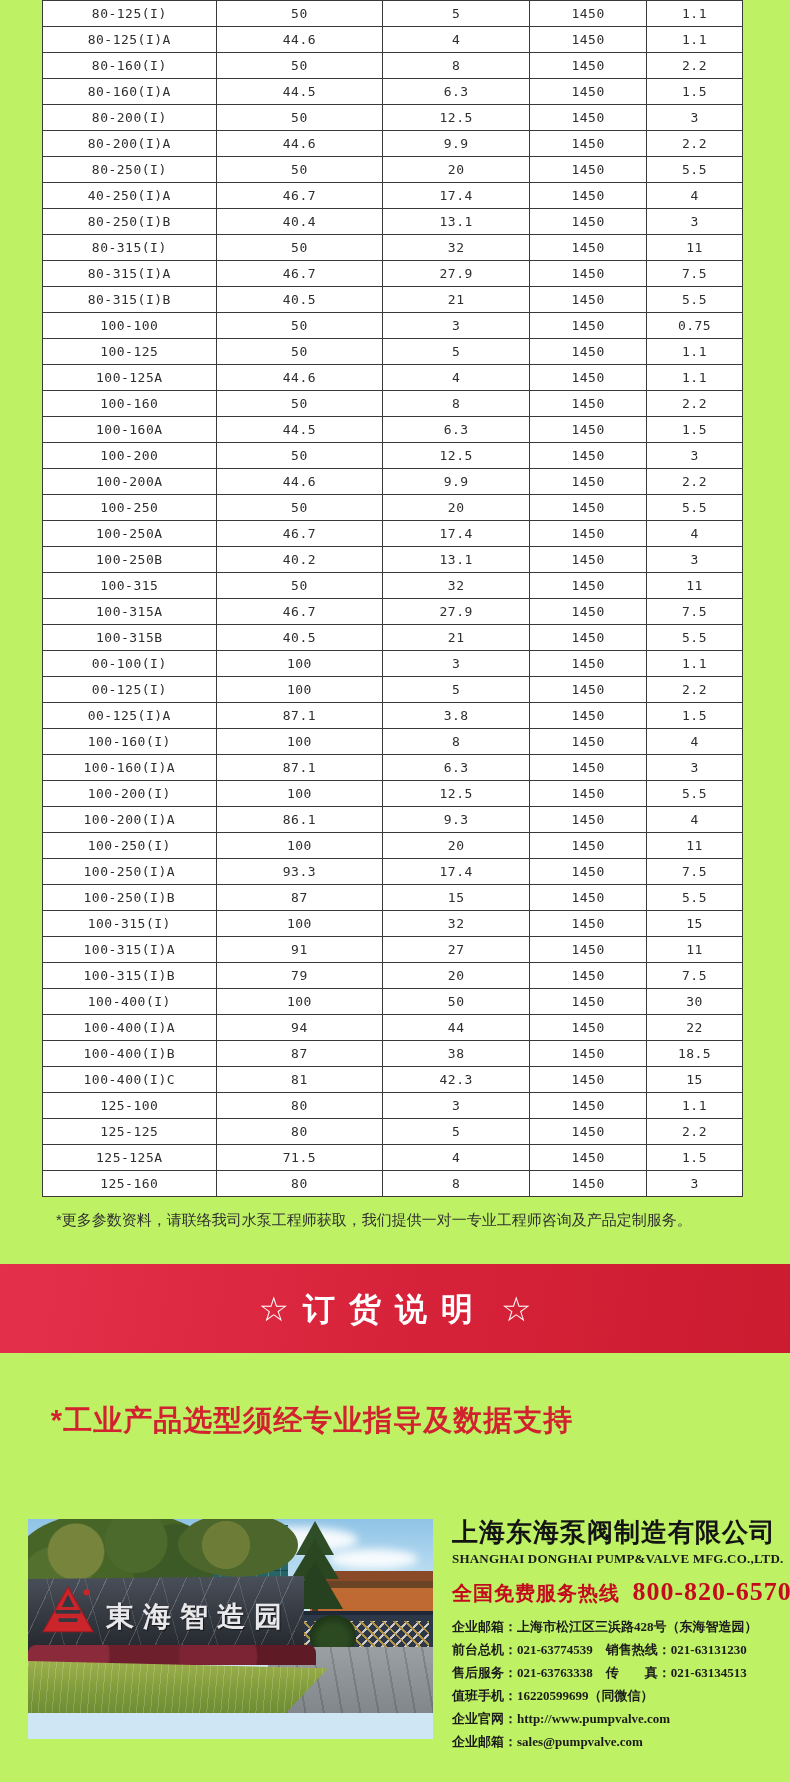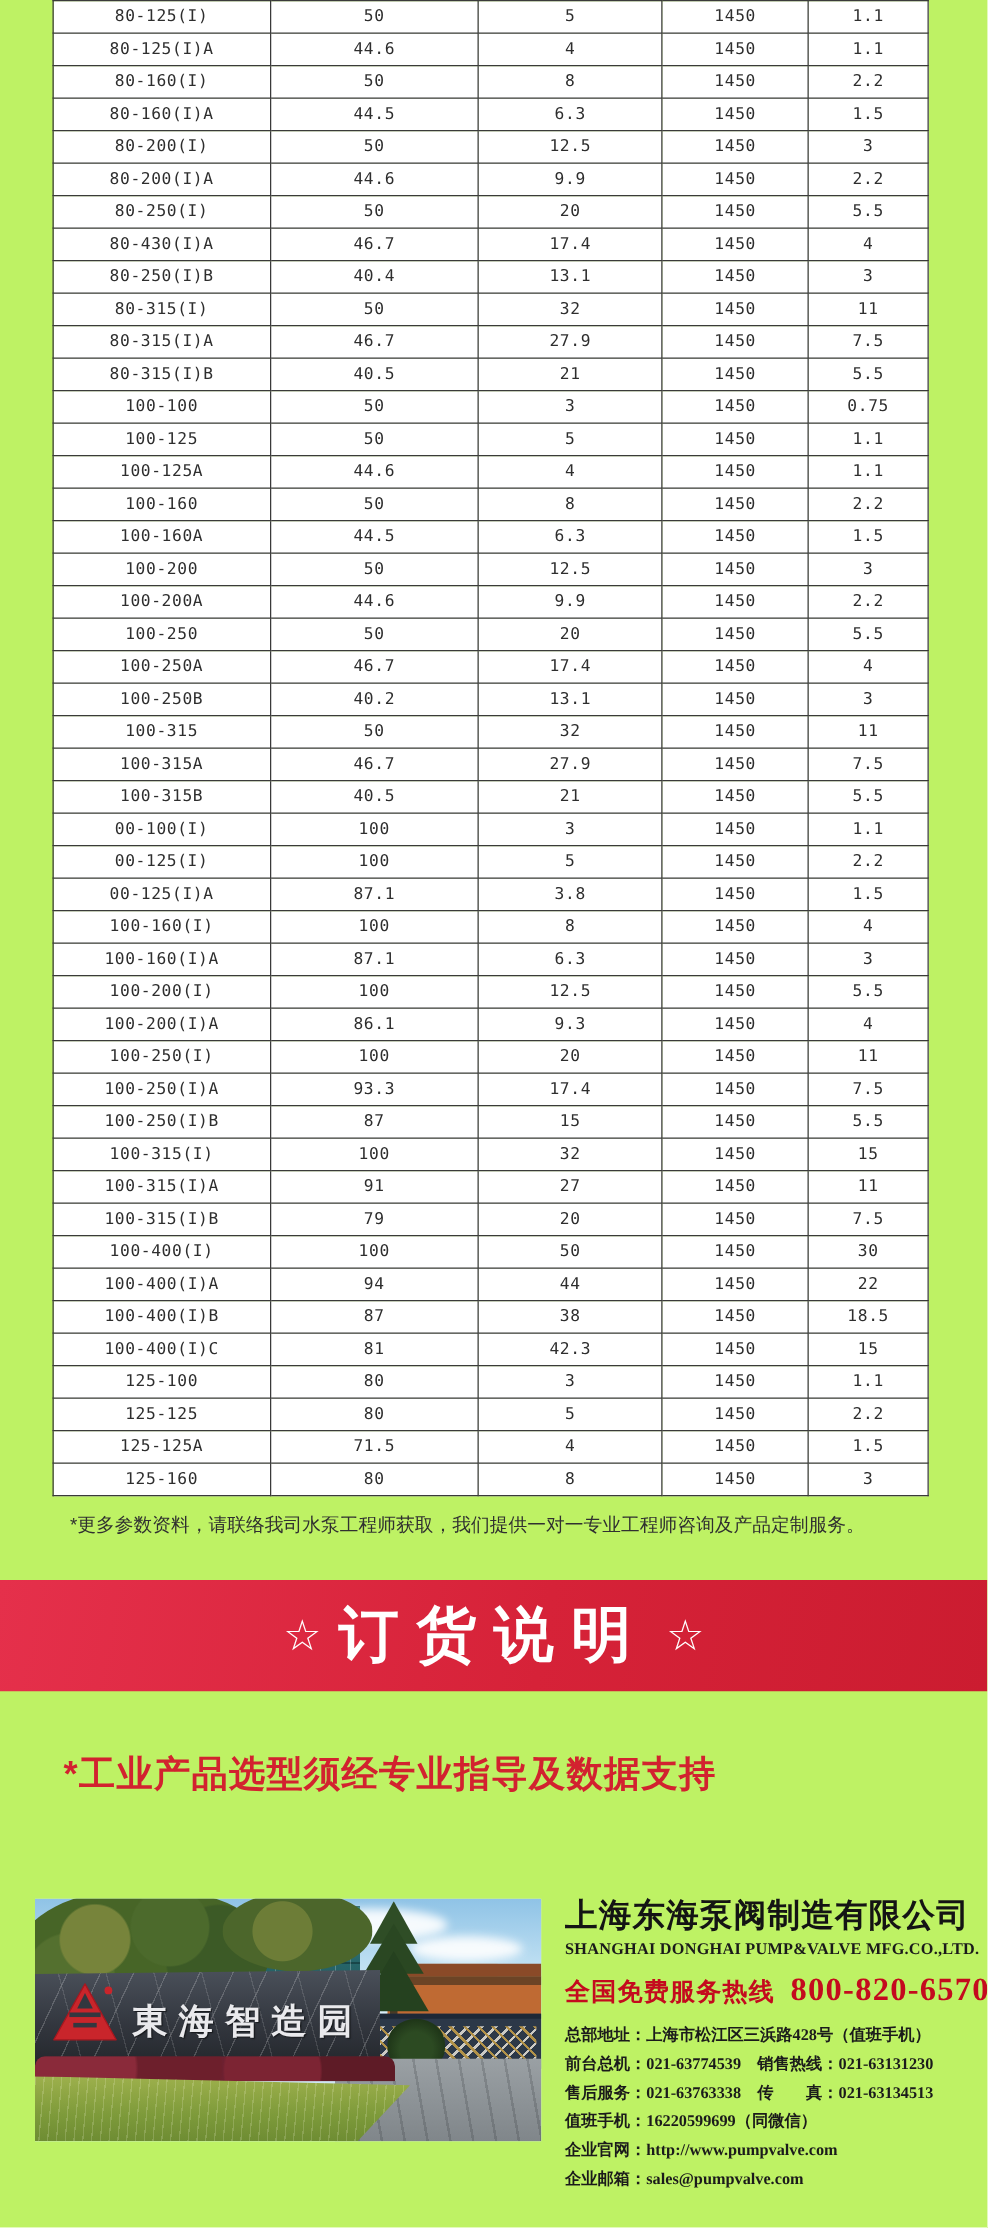--- a/index.html
+++ b/index.html
@@ -16,28 +16,28 @@
         color:#2e2e2e;text-align:center;vertical-align:middle;background:#ffffff;}
 
   
   .footnote{position:absolute;left:56px;top:1211px;width:680px;font-size:15px;color:#303030;}
 
   
   .banner{position:absolute;left:0;top:1264px;width:790px;height:89px;
         background:linear-gradient(100deg,#e5304b 0%,#d62238 55%,#cb1c30 100%);
         display:flex;align-items:center;justify-content:center;}
   .banner .star{color:#ffffff;font-size:34px;line-height:1;margin:0 14px;font-weight:400;}
-  .banner .title{color:#ffffff;font-size:48px;font-weight:900;letter-spacing:14px;line-height:1;}
+  .banner .title{color:#ffffff;font-size:32px;font-weight:900;letter-spacing:14px;line-height:1;}
 
   
   .notices{position:absolute;left:0;top:1398px;width:624px;text-align:center;}
   .notices div{font-size:29px;font-weight:800;color:#d2222f;line-height:45px;letter-spacing:1px;}
 
   
-  .photo{position:absolute;left:28px;top:1519px;width:405px;height:194px;overflow:hidden;background:#cfe6f4;}
+  .photo{position:absolute;left:28px;top:1519px;width:405px;height:220px;overflow:hidden;background:#cfe6f4;}
   .photo *{position:absolute;}
   .sky{left:0;top:0;width:100%;height:60%;background:linear-gradient(180deg,#8fc3e6 0%,#cde8f6 60%,#e9f5fb 100%);}
   .cloud{background:#ffffff;border-radius:50%;filter:blur(4px);opacity:.9;}
   .cloud.c1{left:210px;top:8px;width:120px;height:26px;}
   .cloud.c2{left:300px;top:30px;width:90px;height:20px;}
   .grey-bldg{left:0;top:18px;width:52px;height:70px;background:#b9bfc4;}
   .glass-bldg{left:168px;top:6px;width:92px;height:104px;
         background:linear-gradient(180deg,#3f8d92 0%,#266468 45%,#1d4f53 100%);}
   .glass-grid{left:0;top:0;width:100%;height:100%;
         background:repeating-linear-gradient(90deg,rgba(255,255,255,.25) 0 1px,transparent 1px 12px),
@@ -156,21 +156,21 @@
           <td>2.2</td>
         </tr>
         <tr>
           <td>80-250(I)</td>
           <td>50</td>
           <td>20</td>
           <td>1450</td>
           <td>5.5</td>
         </tr>
         <tr>
-          <td>80-430(I)A</td>
+          <td>40-250(I)A</td>
           <td>46.7</td>
           <td>17.4</td>
           <td>1450</td>
           <td>4</td>
         </tr>
         <tr>
           <td>80-250(I)B</td>
           <td>40.4</td>
           <td>13.1</td>
           <td>1450</td>
@@ -494,21 +494,21 @@
   </div>
 
   <div class="info">
     <div class="company-cn">上海东海泵阀制造有限公司</div>
     <div class="company-en">SHANGHAI DONGHAI PUMP&amp;VALVE MFG.CO.,LTD.</div>
     <div class="hotline">
       <span class="lbl">全国免费服务热线</span>
       <span class="num">800-820-6570</span>
     </div>
     <div class="contacts">
-        <div>总部地址：上海市松江区三浜路428号（值班手机）</div>
+        <div>企业邮箱：上海市松江区三浜路428号（东海智造园）</div>
         <div>前台总机：021-63774539　销售热线：021-63131230</div>
         <div>售后服务：021-63763338　传　　真：021-63134513</div>
         <div>值班手机：16220599699（同微信）</div>
         <div>企业官网：http://www.pumpvalve.com</div>
         <div>企业邮箱：sales@pumpvalve.com</div>
       </div>
   </div>
 
 </div>
 

